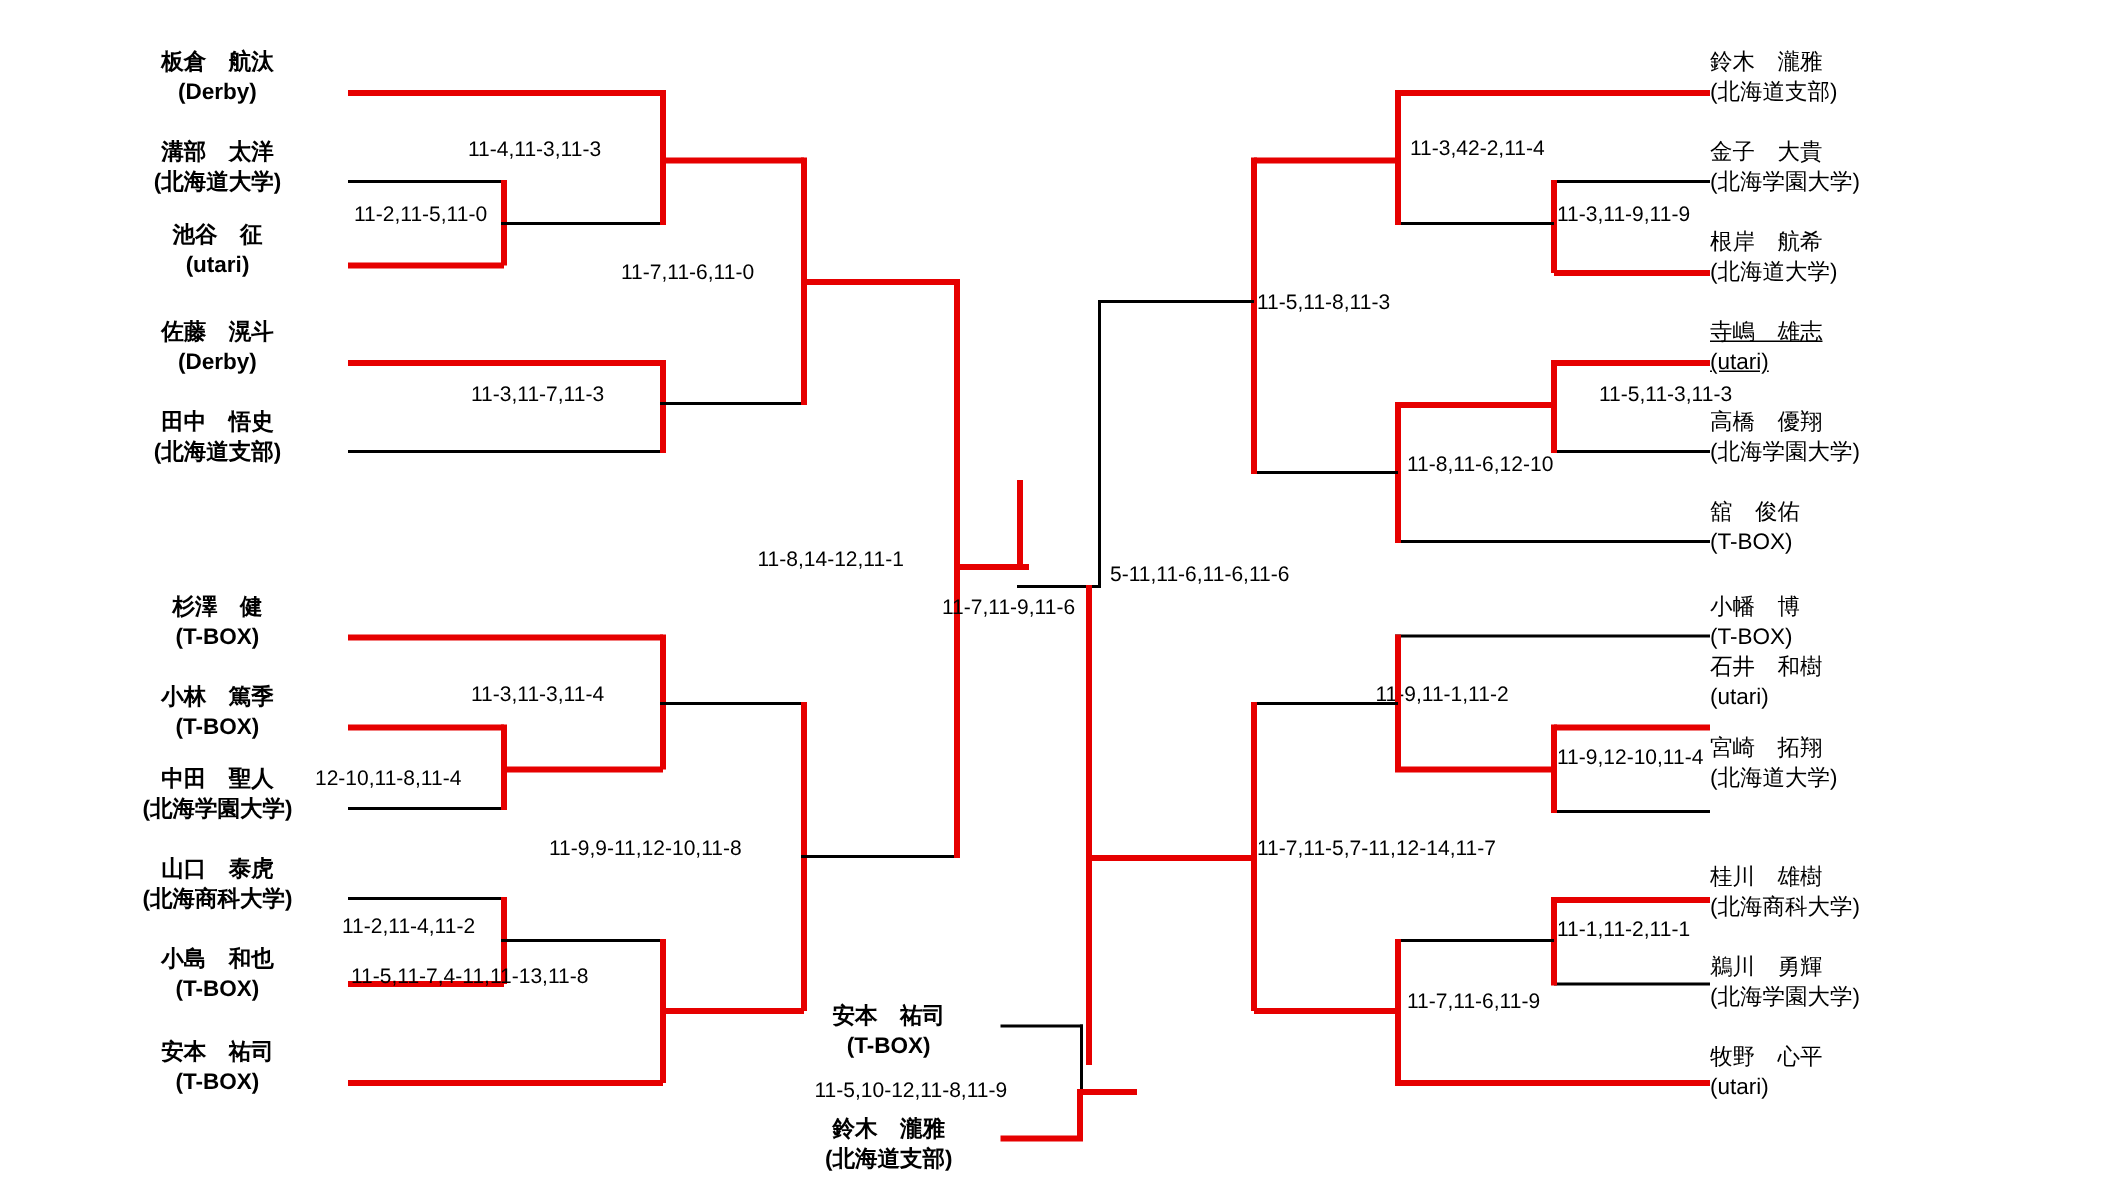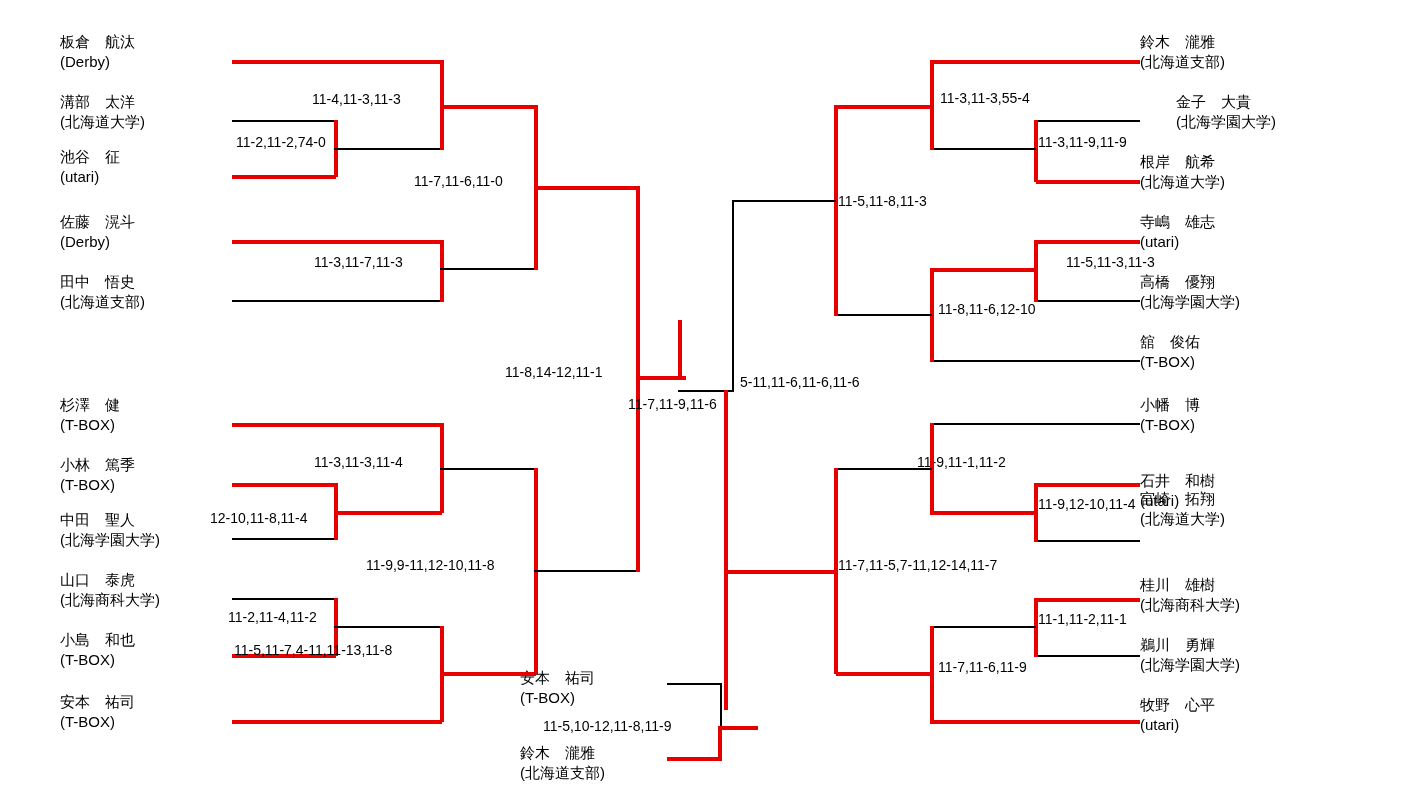--- a/index.html
+++ b/index.html
@@ -1,21 +1,21 @@
 <!DOCTYPE html>
 <html><head>
 <meta charset="utf-8">
 <style>
   html,body{margin:0;padding:0;background:#ffffff;}
   body{font-family:"Liberation Sans","DejaVu Sans",sans-serif;}
   #stage{position:relative;width:1410px;height:800px;background:#ffffff;overflow:hidden;}
   .player{position:absolute;font-size:15px;color:#000;line-height:1.35;white-space:nowrap;}
   .player .nm{display:block;}
   .player .af{display:block;}
-  .player.r{text-align:left;}
+  .player.r{text-align:center;font-weight:bold;}
   .player.l{text-align:left;}
   .score{position:absolute;font-size:14px;color:#000;white-space:nowrap;line-height:1;}
   .ln{position:absolute;background:#000;}
   .ln.red{background:#e60000;}
   .h{height:2px;}
   .v{width:2px;}
   .h.red{height:4px;}
   .v.red{width:4px;}
 </style>
 </head>
@@ -65,45 +65,45 @@
   </div>
   <div class="player r" style="left:60px;top:692px;width:170px;">
     <span class="nm">安本　祐司</span>
     <span class="af">(T-BOX)</span>
   </div>
 
   <div class="player l" style="left:1140px;top:32px;width:200px;">
     <span class="nm">鈴木　瀧雅</span>
     <span class="af">(北海道支部)</span>
   </div>
-  <div class="player l" style="left:1140px;top:92px;width:200px;margin-left:36px;">
+  <div class="player l" style="left:1140px;top:92px;width:200px;">
     <span class="nm">金子　大貴</span>
     <span class="af">(北海学園大学)</span>
   </div>
   <div class="player l" style="left:1140px;top:152px;width:200px;">
     <span class="nm">根岸　航希</span>
     <span class="af">(北海道大学)</span>
   </div>
-  <div class="player l" style="left:1140px;top:212px;width:200px;">
+  <div class="player l" style="left:1140px;top:212px;width:200px;text-decoration:underline;">
     <span class="nm">寺嶋　雄志</span>
     <span class="af">(utari)</span>
   </div>
   <div class="player l" style="left:1140px;top:272px;width:200px;">
     <span class="nm">高橋　優翔</span>
     <span class="af">(北海学園大学)</span>
   </div>
   <div class="player l" style="left:1140px;top:332px;width:200px;">
     <span class="nm">舘　俊佑</span>
     <span class="af">(T-BOX)</span>
   </div>
   <div class="player l" style="left:1140px;top:395px;width:200px;">
     <span class="nm">小幡　博</span>
     <span class="af">(T-BOX)</span>
   </div>
-  <div class="player l" style="left:1140px;top:471px;width:200px;">
+  <div class="player l" style="left:1140px;top:435px;width:200px;">
     <span class="nm">石井　和樹</span>
     <span class="af">(utari)</span>
   </div>
   <div class="player l" style="left:1140px;top:489px;width:200px;">
     <span class="nm">宮崎　拓翔</span>
     <span class="af">(北海道大学)</span>
   </div>
   <div class="player l" style="left:1140px;top:575px;width:200px;">
     <span class="nm">桂川　雄樹</span>
     <span class="af">(北海商科大学)</span>
@@ -133,21 +133,21 @@
   <div class="ln v red" style="left:718px;top:728px;height:31px;"></div>
   <div class="ln h red" style="left:718px;top:726px;width:40px;"></div>
 
   <div class="ln h red" style="left:232px;top:60px;width:210px;"></div>
 
   <div class="ln h" style="left:232px;top:120px;width:104px;"></div>
 
   <div class="ln h red" style="left:232px;top:175px;width:104px;"></div>
   <div class="ln v red" style="left:334px;top:120px;height:57px;"></div>
   <div class="ln h" style="left:334px;top:148px;width:108px;"></div>
-  <div class="score" style="left:236px;top:135px;">11-2,11-2,74-0</div>
+  <div class="score" style="left:236px;top:135px;">11-2,11-5,11-0</div>
   <div class="score" style="left:312px;top:92px;">11-4,11-3,11-3</div>
 
   <div class="ln v red" style="left:440px;top:60px;height:90px;"></div>
   <div class="ln h red" style="left:440px;top:105px;width:96px;"></div>
   <div class="score" style="left:414px;top:174px;">11-7,11-6,11-0</div>
 
   <div class="ln h red" style="left:232px;top:240px;width:210px;"></div>
 
   <div class="ln h" style="left:232px;top:300px;width:210px;"></div>
   <div class="ln v red" style="left:440px;top:240px;height:62px;"></div>
@@ -200,21 +200,21 @@
   <div class="ln h red" style="left:724px;top:708px;width:0px;"></div>
 
   <div class="ln h red" style="left:930px;top:60px;width:210px;"></div>
 
   <div class="ln h" style="left:1036px;top:120px;width:104px;"></div>
 
   <div class="ln h red" style="left:1036px;top:180px;width:104px;"></div>
   <div class="ln v red" style="left:1034px;top:120px;height:62px;"></div>
   <div class="ln h" style="left:930px;top:148px;width:106px;"></div>
   <div class="score" style="left:1038px;top:135px;">11-3,11-9,11-9</div>
-  <div class="score" style="left:940px;top:91px;">11-3,11-3,55-4</div>
+  <div class="score" style="left:940px;top:91px;">11-3,42-2,11-4</div>
 
   <div class="ln v red" style="left:930px;top:60px;height:90px;"></div>
   <div class="ln h red" style="left:836px;top:105px;width:96px;"></div>
 
   <div class="ln h red" style="left:1036px;top:240px;width:104px;"></div>
 
   <div class="ln h" style="left:1036px;top:300px;width:104px;"></div>
   <div class="ln v red" style="left:1034px;top:240px;height:62px;"></div>
   <div class="ln h red" style="left:930px;top:268px;width:106px;"></div>
   <div class="score" style="left:1038px;top:255px;margin-left:28px;">11-5,11-3,11-3</div>

